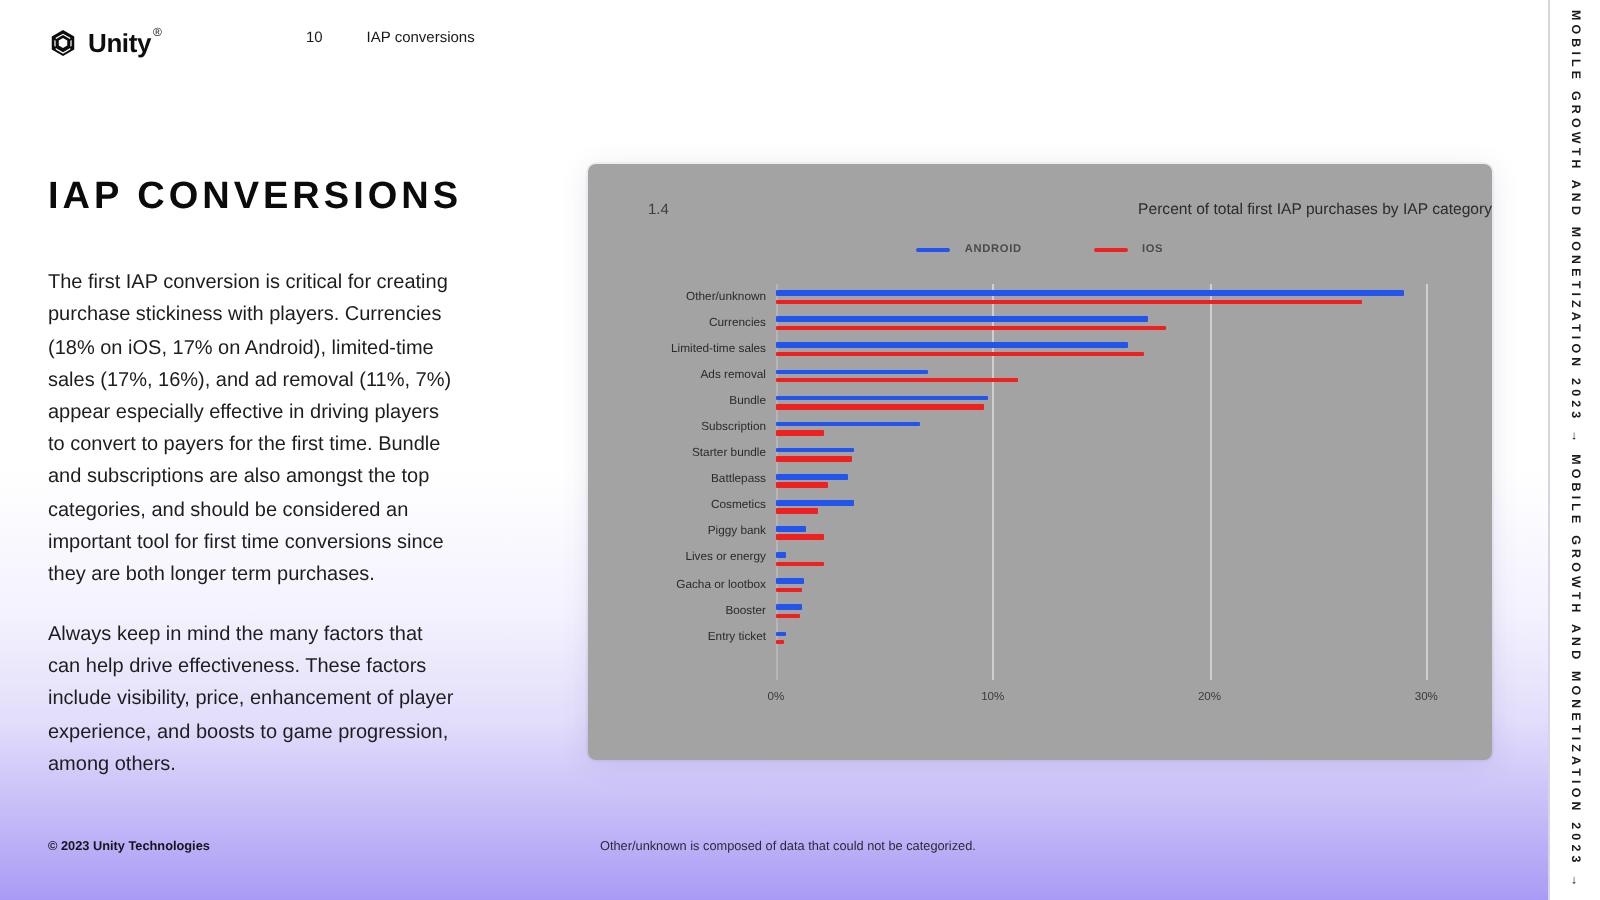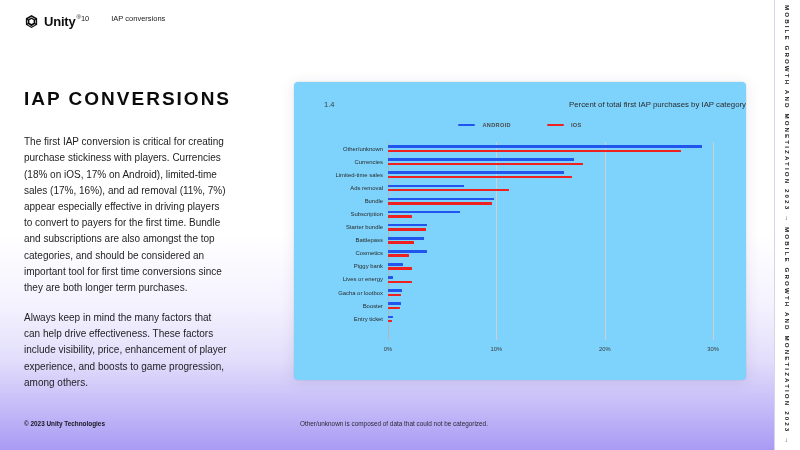--- a/index.html
+++ b/index.html
@@ -66,20 +66,21 @@
   }
   .unity-reg {
     font-size: 6px;
     vertical-align: super;
     color: #0d0d0d;
     margin-left: 1px;
   }
   .hdr-pagenum {
     font-size: 7.5px;
     color: #1a1a1a;
+    margin-left: 72px;
   }
   .hdr-section {
     font-size: 7.5px;
     color: #1a1a1a;
     margin-left: 22px;
   }
 
   
   #left-col {
     position: absolute;
@@ -105,21 +106,21 @@
   }
   .body-para:last-child { margin-bottom: 0; margin-top: 14px; }
 
   
   #chart-card {
     position: absolute;
     left: 294px;
     top: 82px;
     width: 452px;
     height: 298px;
-    background: #7dd3fc;
+    background: #a3a3a3;
     border-radius: 4px;
     box-shadow: 0 2px 14px rgba(80,70,140,0.13), 0 0 0 1px rgba(0,0,0,0.04);
   }
   #chart-index {
     position: absolute;
     left: 30px; top: 18px;
     font-size: 7.5px;
     color: #3c3c3c;
   }
   #chart-title {

